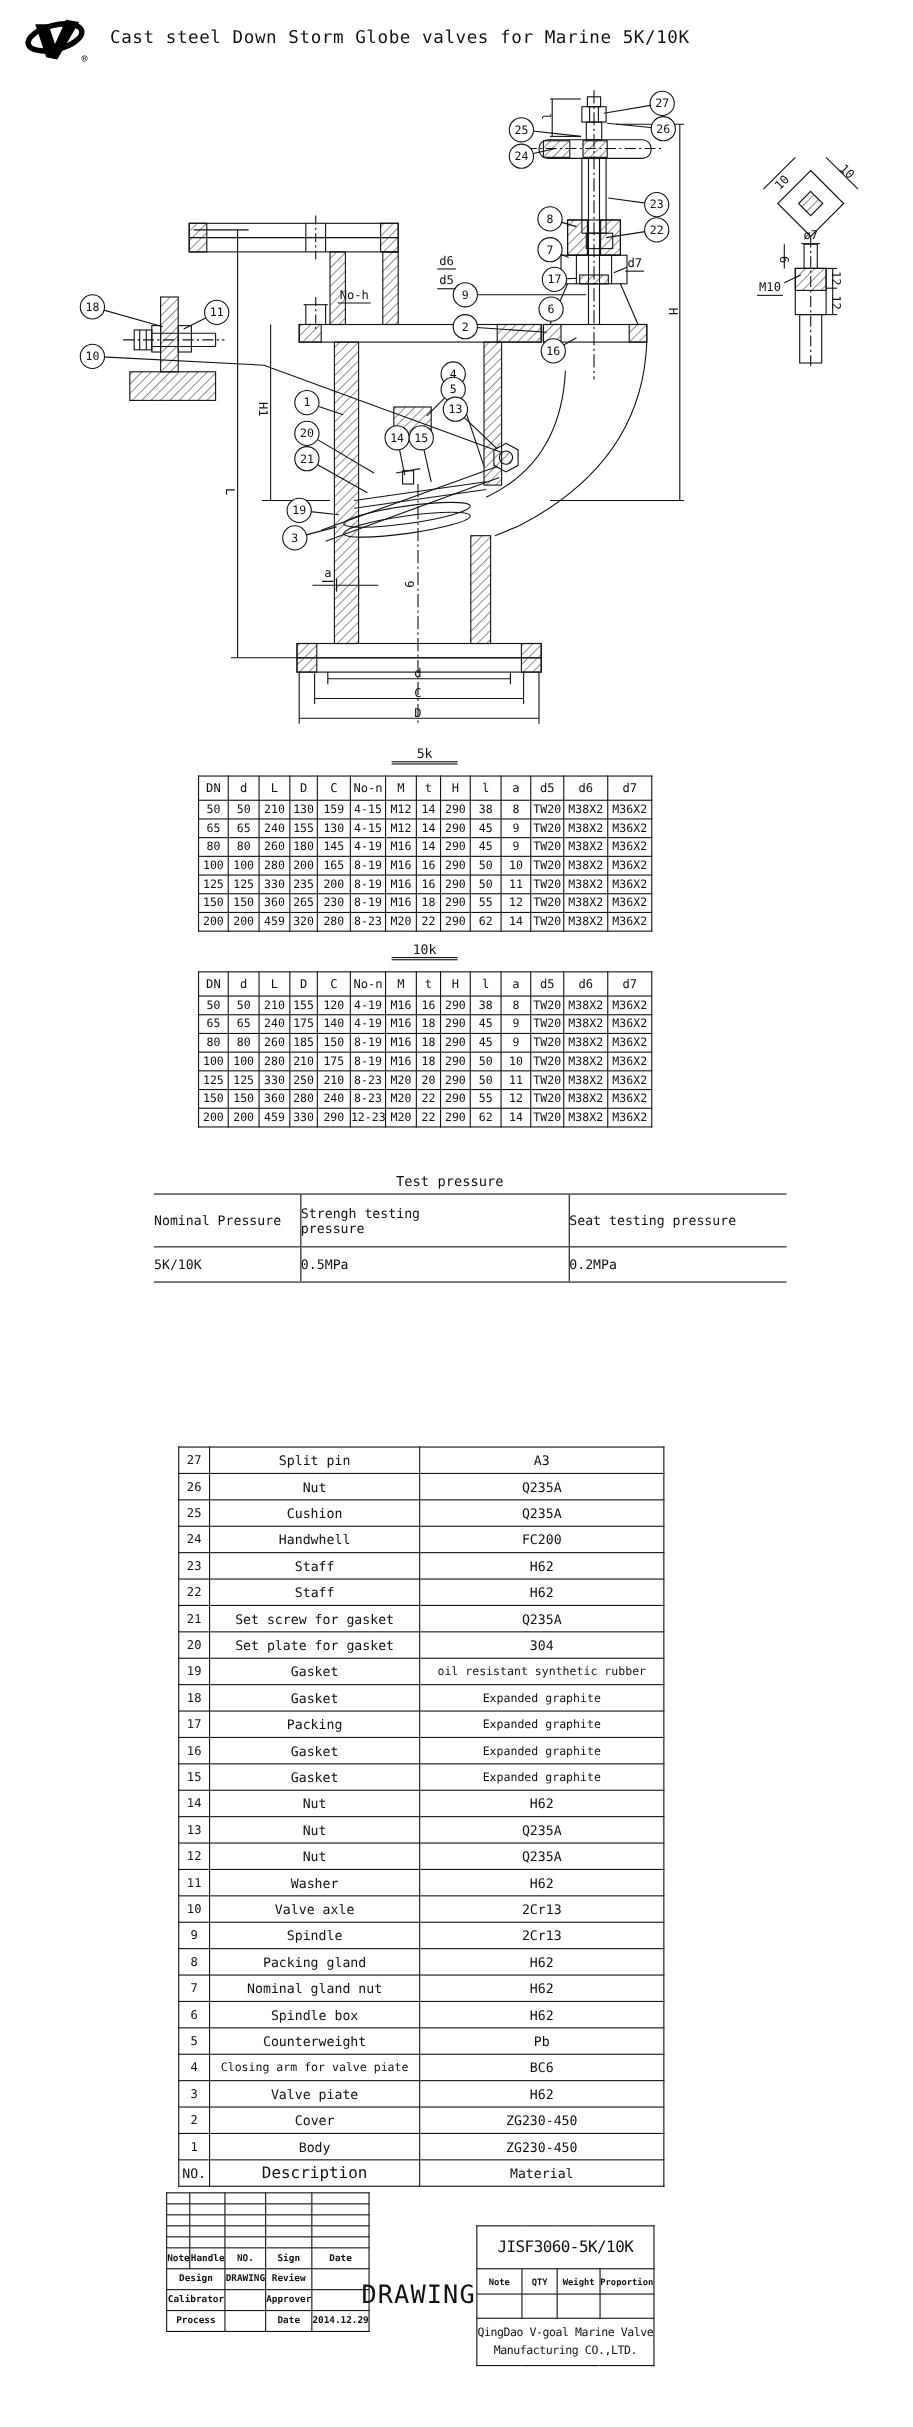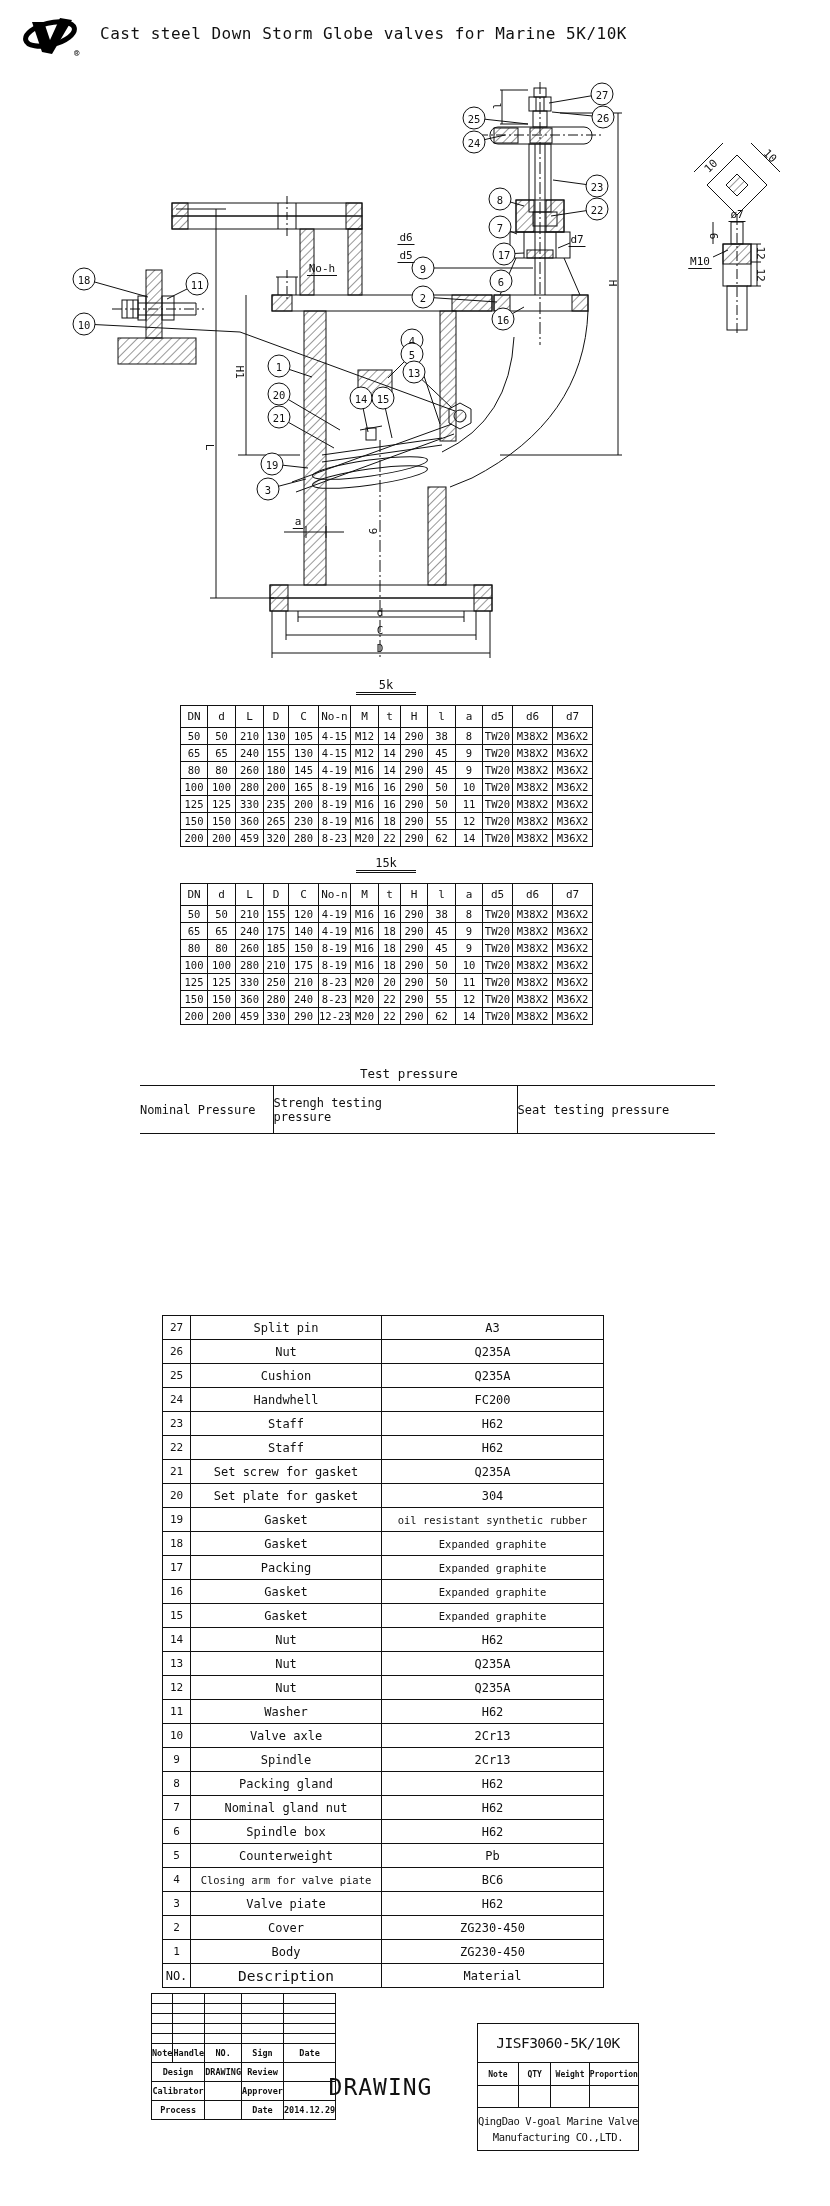--- a/index.html
+++ b/index.html
@@ -37,21 +37,21 @@
   .parts tr.hdr td{font-size:12px;}
   .parts tr.hdr td:nth-child(2){font-size:14.5px;}
   
   .tb{position:absolute;left:151px;top:2023px;width:452px;height:127px;}
   .tb table td{border:1px solid #111;padding:0;text-align:center;overflow:hidden;white-space:nowrap;}
   .tb-left{position:absolute;left:0;top:-30px;width:177px;}
   .tb-left td{height:9px;font-size:8.5px;font-weight:bold;}
   .tb-left tr.txt td{height:18px;}
   .tb-mid{position:absolute;left:177px;top:0;width:105px;height:127px;display:flex;
         align-items:center;justify-content:center;font-size:23px;letter-spacing:1px;}
-  .tb-right{position:absolute;left:282px;top:0;width:136px;margin-left:44px;}
+  .tb-right{position:absolute;left:282px;top:0;width:136px;}
   .tb-right td{font-size:8px;font-weight:bold;}
   .tb-right .code td{height:38px;font-size:14.5px;font-weight:normal;letter-spacing:-.5px;}
   .tb-right .hdrr td{height:22px;}
   .tb-right .emptyr td{height:21px;}
   .tb-right .comp td{height:42px;font-size:10.5px;font-weight:normal;letter-spacing:-.4px;line-height:1.55;}
 </style>
 </head>
 <body>
 <div class="page">
 
@@ -344,21 +344,21 @@
           <th>d6</th>
           <th>d7</th>
         </tr>
       </thead>
   <tbody>
         <tr>
           <td>50</td>
           <td>50</td>
           <td>210</td>
           <td>130</td>
-          <td>105</td>
+          <td>159</td>
           <td>4-15</td>
           <td>M12</td>
           <td>14</td>
           <td>290</td>
           <td>38</td>
           <td>8</td>
           <td>TW20</td>
           <td>M38X2</td>
           <td>M36X2</td>
         </tr>
@@ -454,21 +454,21 @@
           <td>290</td>
           <td>62</td>
           <td>14</td>
           <td>TW20</td>
           <td>M38X2</td>
           <td>M36X2</td>
         </tr>
       </tbody>
 </table>
 
-<div class="tbl-title" style="left:356px;top:856px">15k</div>
+<div class="tbl-title" style="left:356px;top:856px">10k</div>
 <table class="dimtbl" style="top:883px">
   <colgroup>
         <col style="width:27px">
         <col style="width:28px">
         <col style="width:28px">
         <col style="width:25px">
   <col style="width:30px">
         <col style="width:32px">
         <col style="width:28px">
         <col style="width:22px">
@@ -621,20 +621,25 @@
         <col style="width:198px">
       </colgroup>
   <tbody>
         <tr class="hrow">
     <td>Nominal Pressure</td>
     <td>
       <div>Strengh testing</div>
             <div>pressure</div>
     </td>
     <td>Seat testing pressure</td>
+  </tr>
+  <tr class="drow">
+    <td>5K/10K</td>
+    <td>0.5MPa</td>
+    <td>0.2MPa</td>
   </tr>
 </tbody>
     </table>
 
 <table class="parts">
   <colgroup>
         <col style="width:28px">
         <col style="width:191px">
         <col style="width:222px">
       </colgroup>

